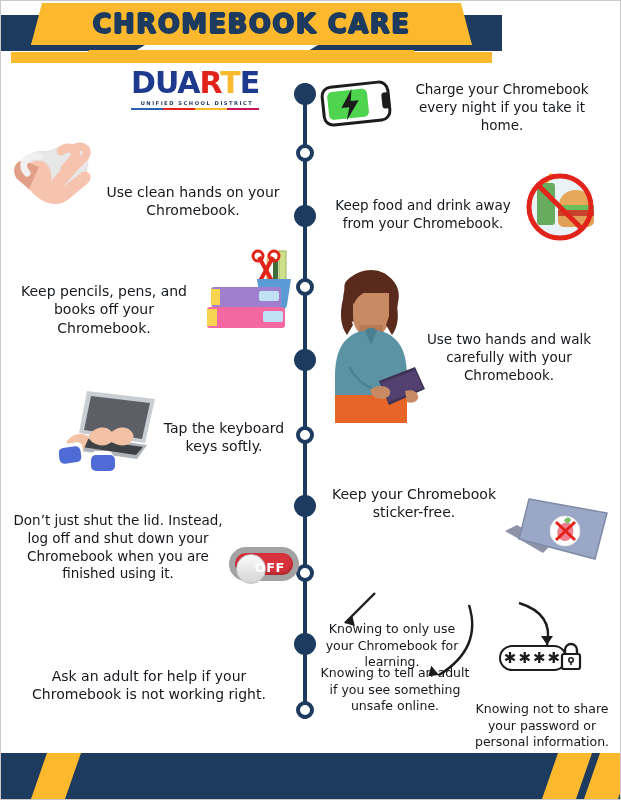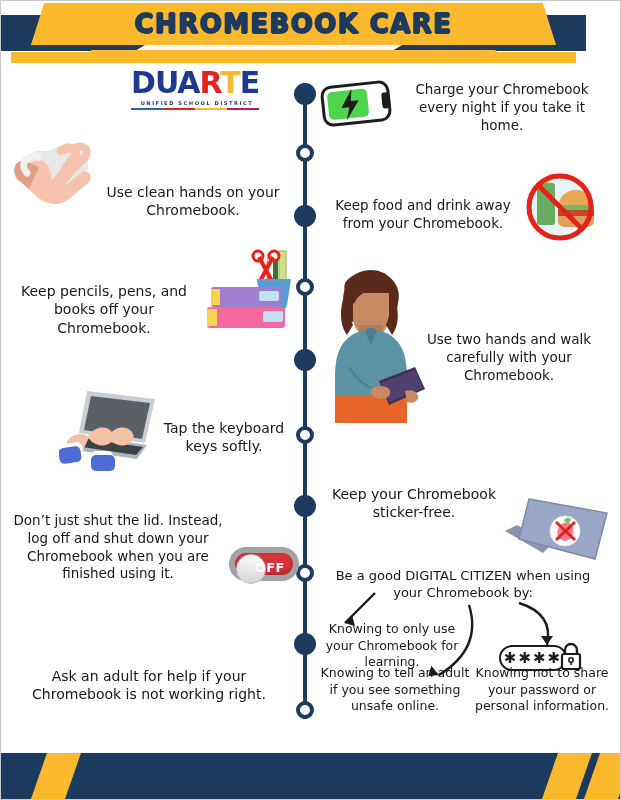--- a/index.html
+++ b/index.html
@@ -13,21 +13,21 @@
     position: relative;
     width: 621px; height: 800px;
     background: #ffffff;
     border: 1px solid #c9c9c9;
     overflow: hidden;
   }
 
   
   .header {
     position: absolute; top: 0; left: 0;
-    width: 585px; height: 62px;
+    width: 501px; height: 62px;
     background: #ffffff;
     overflow: hidden;
   }
   .hdr-navy-l {
     position: absolute; left: -6px; top: 14px;
     width: 200px; height: 36px;
     background: #1d3a5f;
     clip-path: polygon(0 0, 100% 0, 70% 100%, 0 100%);
   }
   .hdr-navy-r {
@@ -386,21 +386,20 @@
   <div class="art art-toggle">
     <div class="toggle-body">
       <div class="toggle-knob"></div>
       <div class="toggle-label">OFF</div>
     </div>
   </div>
   <div class="tip t-left" style="left:8px; top:511px; width:218px; font-size:13.5px;">Don’t just shut the lid. Instead, log off and shut down your Chromebook when you are finished using it.</div>
 
   <div class="tip t-left" style="left:8px; top:666px; width:280px; font-size:14px;">Ask an adult for help if your Chromebook is not working right.</div>
 
-  <div class="tip t-right" style="left:318px; top:566px; width:288px; font-size:13px;">Be a good DIGITAL CITIZEN when using your Chromebook by:</div>
 
   <svg style="position:absolute; left:318px; top:588px; width:290px; height:130px; z-index:4;" viewBox="0 0 290 130">
     <path d="M56 4 L26 34" stroke="#1c1c1c" stroke-width="2.4" fill="none"></path>
     <path d="M26 34 l10 -3 l-8 -7 z" fill="#1c1c1c" transform="rotate(35 26 34)"></path>
     <path d="M150 16 C160 48 146 70 120 86" stroke="#1c1c1c" stroke-width="2.4" fill="none"></path>
     <path d="M120 86 l12 0 l-6 -9 z" fill="#1c1c1c" transform="rotate(-130 120 86)"></path>
     <path d="M200 14 C226 22 232 38 228 56" stroke="#1c1c1c" stroke-width="2.4" fill="none"></path>
     <path d="M228 56 l-6 -9 l12 0 z" fill="#1c1c1c"></path>
   </svg>
 
@@ -411,21 +410,21 @@
   <div class="art art-password">
     <div class="pw-box">✱✱✱✱</div>
     <svg class="pw-lock" viewBox="0 0 24 30">
       <path d="M6 13 V9 a6 6 0 0 1 12 0 v4" fill="none" stroke="#1c1c1c" stroke-width="2.4"></path>
       <rect x="3" y="13" width="18" height="15" rx="2" fill="#fff" stroke="#1c1c1c" stroke-width="2.2"></rect>
       <circle cx="12" cy="19" r="2.2" fill="none" stroke="#1c1c1c" stroke-width="1.6"></circle>
       <line x1="12" y1="21" x2="12" y2="24" stroke="#1c1c1c" stroke-width="1.6"></line>
     </svg>
   </div>
 
-  <div class="tip t-right" style="left:466px; top:664px; width:150px; font-size:12.5px;">Knowing not to share your password or personal information.</div>
+  <div class="tip t-right" style="left:466px; top:700px; width:150px; font-size:12.5px;">Knowing not to share your password or personal information.</div>
 
   <div class="footer">
     <div class="ft-par-l"></div>
     <div class="ft-par-r"></div>
     <div class="ft-par-r2"></div>
   </div>
 
 </div>
 
 </body></html>

